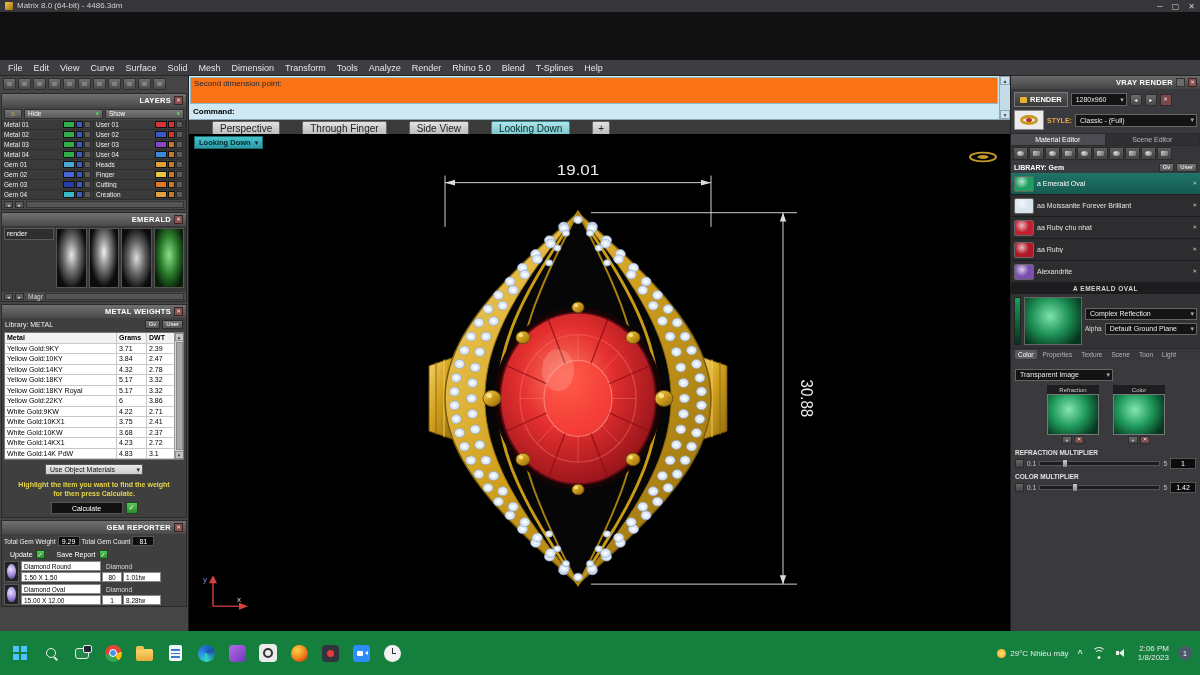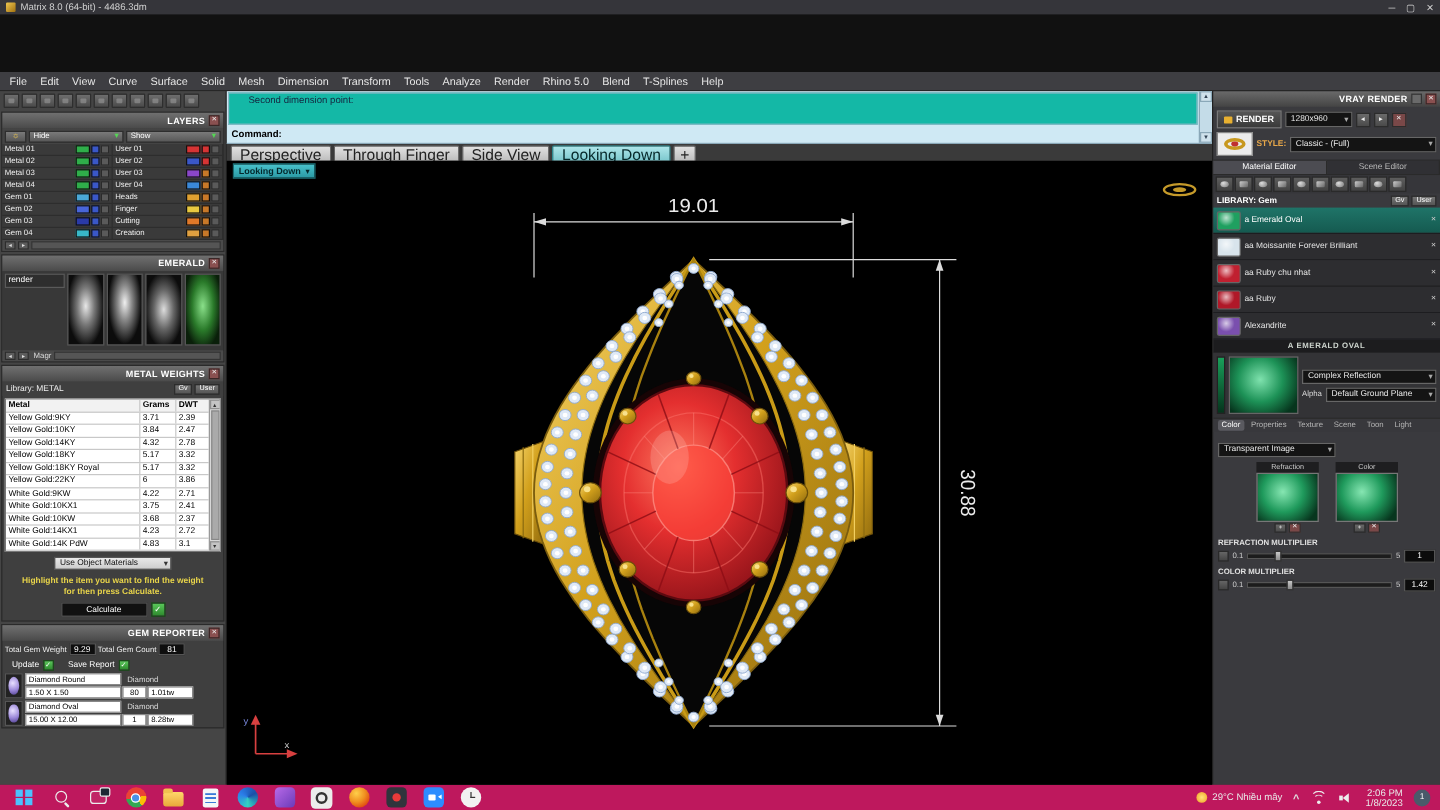--- a/index.html
+++ b/index.html
@@ -99,29 +99,29 @@
 .gcell{background:#fff;border:1px solid #888;color:#000;font-size:6.5px;display:flex;align-items:center;padding:0 2px;white-space:nowrap;overflow:hidden;}
 .gcell.name,.gcell.size{width:80px;flex:0 0 80px;}
 .gcell.cnt{width:20px;flex:0 0 20px;justify-content:center;}
 .gcell.wt{width:38px;flex:0 0 38px;}
 .gtype{color:#ddd;font-size:6.5px;display:flex;align-items:center;padding:0 4px;}
 
 
 .center{flex:1;display:flex;flex-direction:column;min-width:0;}
 .cmd-panel{height:44px;background:#cfe9f4;display:flex;flex:0 0 auto;border-bottom:1px solid #8aa8b8;}
 .cmd-left{flex:1;display:flex;flex-direction:column;padding:1px;min-width:0;}
-.cmd-history{flex:1;background:#14b8a6;border:1px solid #8fb8c8;padding:0 16px;overflow:hidden;}
+.cmd-history{flex:1;background:#f97316;border:1px solid #8fb8c8;padding:0 3px;overflow:hidden;}
 .cmd-hline{font-size:8px;color:#15253f;line-height:12px;white-space:nowrap;}
 .cmd-line{height:14px;display:flex;align-items:center;padding:0 3px;}
 .cmd-prompt{font-size:8px;color:#000;font-weight:bold;}
 .cmd-scroll{width:11px;background:#b8d6e4;border-left:1px solid #8aa8b8;display:flex;flex-direction:column;align-items:center;}
 .cs-btn{width:10px;height:9px;background:#cfe2ec;border:1px solid #8aa8b8;color:#345;font-size:5px;display:flex;align-items:center;justify-content:center;}
 .cs-track{flex:1;width:10px;background:#c4dce8;}
 .vp-tabs{height:14px;background:#3a3a3a;display:flex;align-items:flex-end;gap:2px;padding-left:3px;flex:0 0 auto;}
-.vp-tab{height:13px;padding:0 7px;background:linear-gradient(#e2e2e2,#bdbdbd);border:1px solid #666;border-bottom:none;border-radius:2px 2px 0 0;color:#222;font-size:13px;display:flex;align-items:center;white-space:nowrap;}
+.vp-tab{height:13px;padding:0 7px;background:linear-gradient(#e2e2e2,#bdbdbd);border:1px solid #666;border-bottom:none;border-radius:2px 2px 0 0;color:#222;font-size:10px;display:flex;align-items:center;white-space:nowrap;margin-left:20px;}
 .vp-tab.active{background:linear-gradient(#afe6ea,#7cc8ce);color:#06282a;border-color:#2e8a90;}
 .vp-tab.plus-tab{padding:0 5px;}
 .viewport{flex:1;background:#000;position:relative;min-height:0;overflow:hidden;}
 .vp-label{position:absolute;top:2px;left:5px;background:linear-gradient(#49c2cc,#2a9aa4);color:#04282c;font-size:7.5px;font-weight:bold;padding:1px 4px;display:flex;align-items:center;gap:4px;z-index:2;border:1px solid #1a6a70;}
 .vp-label::after{content:'▾';font-size:7px;}
 .ring-svg{position:absolute;inset:0;width:100%;height:100%;display:block;}
 .dim-text{fill:#ececec;font-size:17px;stroke:none;font-family:"Liberation Sans","DejaVu Sans",sans-serif;}
 
 
 .right-panel{width:190px;flex:0 0 190px;background:#3a3a3e;border-left:1px solid #202020;display:flex;flex-direction:column;overflow:hidden;}
@@ -179,21 +179,21 @@
 .slider-row{display:flex;align-items:center;gap:3px;padding:0 4px;height:13px;}
 .s-icon{width:9px;height:9px;background:linear-gradient(#666,#444);border:1px solid #2a2a2a;}
 .s-min,.s-max{color:#ccc;font-size:6.5px;}
 .s-track{flex:1;height:5px;background:#1c1c1c;border:1px solid #555;position:relative;}
 .s-handle{position:absolute;top:-3px;width:6px;height:9px;background:linear-gradient(#c8c8c8,#8a8a8a);border:1px solid #333;}
 .h18{left:18%;}
 .h27{left:27%;}
 .s-val{width:26px;height:11px;background:#0c0c0c;border:1px solid #555;color:#fff;font-size:7px;display:inline-flex;align-items:center;justify-content:center;}
 
 
-.taskbar{height:21px;background:#be185d;display:flex;align-items:center;flex:0 0 auto;}
+.taskbar{height:44px;background:#15803d;display:flex;align-items:center;flex:0 0 auto;}
 .tb-left{display:flex;align-items:center;gap:7px;padding-left:8px;}
 .tb-ico{width:24px;height:24px;display:flex;align-items:center;justify-content:center;border-radius:4px;}
 .i-start{display:grid;grid-template-columns:6px 6px;grid-template-rows:6px 6px;gap:1.5px;}
 .i-start b{background:#4cc2ff;}
 .i-search{width:15px;height:15px;position:relative;}
 .i-search::before{content:'';position:absolute;left:2px;top:2px;width:8px;height:8px;border:1.6px solid #ececec;border-radius:50%;}
 .i-search::after{content:'';position:absolute;left:10.5px;top:10.5px;width:4.5px;height:1.6px;background:#ececec;border-radius:1px;transform:rotate(45deg);transform-origin:left center;}
 .i-task{width:14px;height:11px;border:1.6px solid #ececec;border-radius:3px;position:relative;background:rgba(255,255,255,.06);}
 .i-task::after{content:'';position:absolute;right:-4px;top:-4px;width:7px;height:6px;background:#1d2733;border:1.6px solid #ececec;border-radius:2px;}
 .i-chrome{width:17px;height:17px;border-radius:50%;background:conic-gradient(from -40deg,#ea4335 0 120deg,#fbbc05 120deg 185deg,#34a853 185deg 300deg,#ea4335 300deg);position:relative;}

